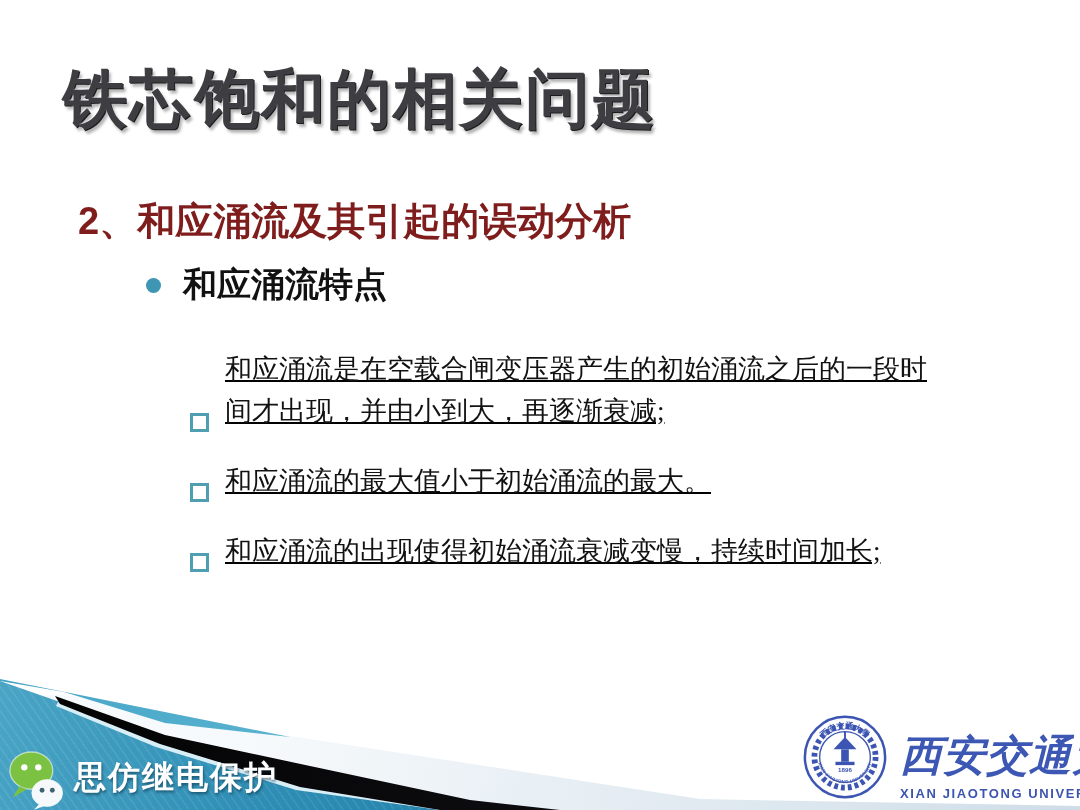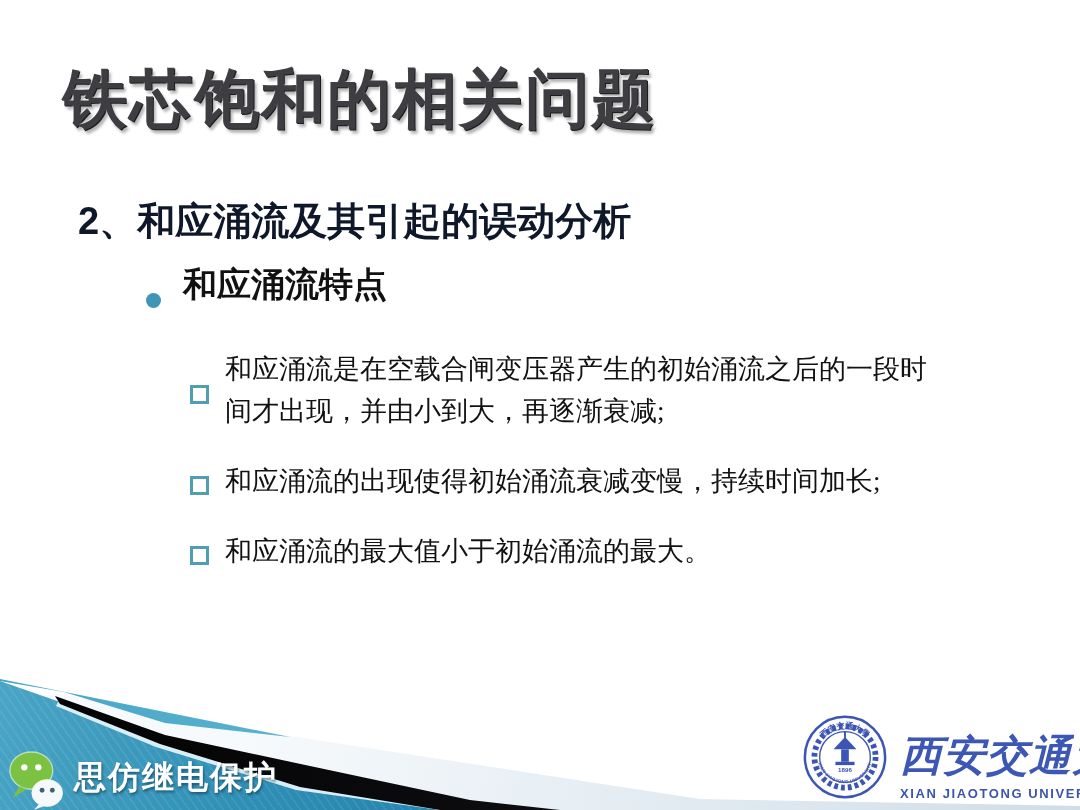--- a/index.html
+++ b/index.html
@@ -16,39 +16,39 @@
     position:absolute;left:63px;top:56px;
     font-size:64px;font-weight:900;letter-spacing:2px;
     color:#3e3e42;
     text-shadow:-1px -1px 1px rgba(255,255,255,.45),
                  1px 1px 0 #1b1b1d,
                  3px 4px 3px rgba(0,0,0,.30);
     white-space:nowrap;
   }
   .heading2{
     position:absolute;left:78px;top:196px;
-    font-size:38px;font-weight:600;color:#0f172a;
+    font-size:38px;font-weight:600;color:#7f1d1d;
     white-space:nowrap;
   }
   .subbullet{
     position:absolute;left:146px;top:262px;
-    display:flex;align-items:flex-end;
+    display:flex;align-items:center;
   }
   .subbullet .dot{
     width:15px;height:15px;border-radius:50%;
     background:#3e96b4;margin-right:22px;flex:0 0 auto;
   }
   .subbullet .sub-label{
     font-size:34px;font-weight:700;color:#111;white-space:nowrap;
   }
   .points{
     position:absolute;left:190px;top:348px;width:790px;
   }
   .point{
-    display:flex;align-items:center;margin-bottom:28px;
+    display:flex;align-items:flex-end;margin-bottom:28px;text-decoration:underline;
   }
   .point .checkbox{
     flex:0 0 auto;
     width:13px;height:13px;margin:8px 16px 0 0;
     border:3px solid #4f9fb0;background:#fff;
   }
   .point .point-text{
     font-family:"Liberation Serif",serif;
     font-size:27px;line-height:42px;color:#121212;
     white-space:pre-line;
@@ -114,25 +114,25 @@
   </div>
 
   <div class="points">
     <div class="point">
       <span class="checkbox"></span>
       <span class="point-text">和应涌流是在空载合闸变压器产生的初始涌流之后的一段时
 间才出现，并由小到大，再逐渐衰减;</span>
     </div>
     <div class="point">
       <span class="checkbox"></span>
-      <span class="point-text">和应涌流的出现使得初始涌流衰减变慢，持续时间加长;</span>
+      <span class="point-text">和应涌流的最大值小于初始涌流的最大。</span>
     </div>
     <div class="point">
       <span class="checkbox"></span>
-      <span class="point-text">和应涌流的最大值小于初始涌流的最大。</span>
+      <span class="point-text">和应涌流的出现使得初始涌流衰减变慢，持续时间加长;</span>
     </div>
   </div>
 
   <div class="band band-light"></div>
   <div class="band band-blue-main"></div>
   <div class="band band-blue-upper"></div>
   <div class="band stripe-highlight"></div>
   <div class="band stripe-black"></div>
 
   <div class="wechat">

